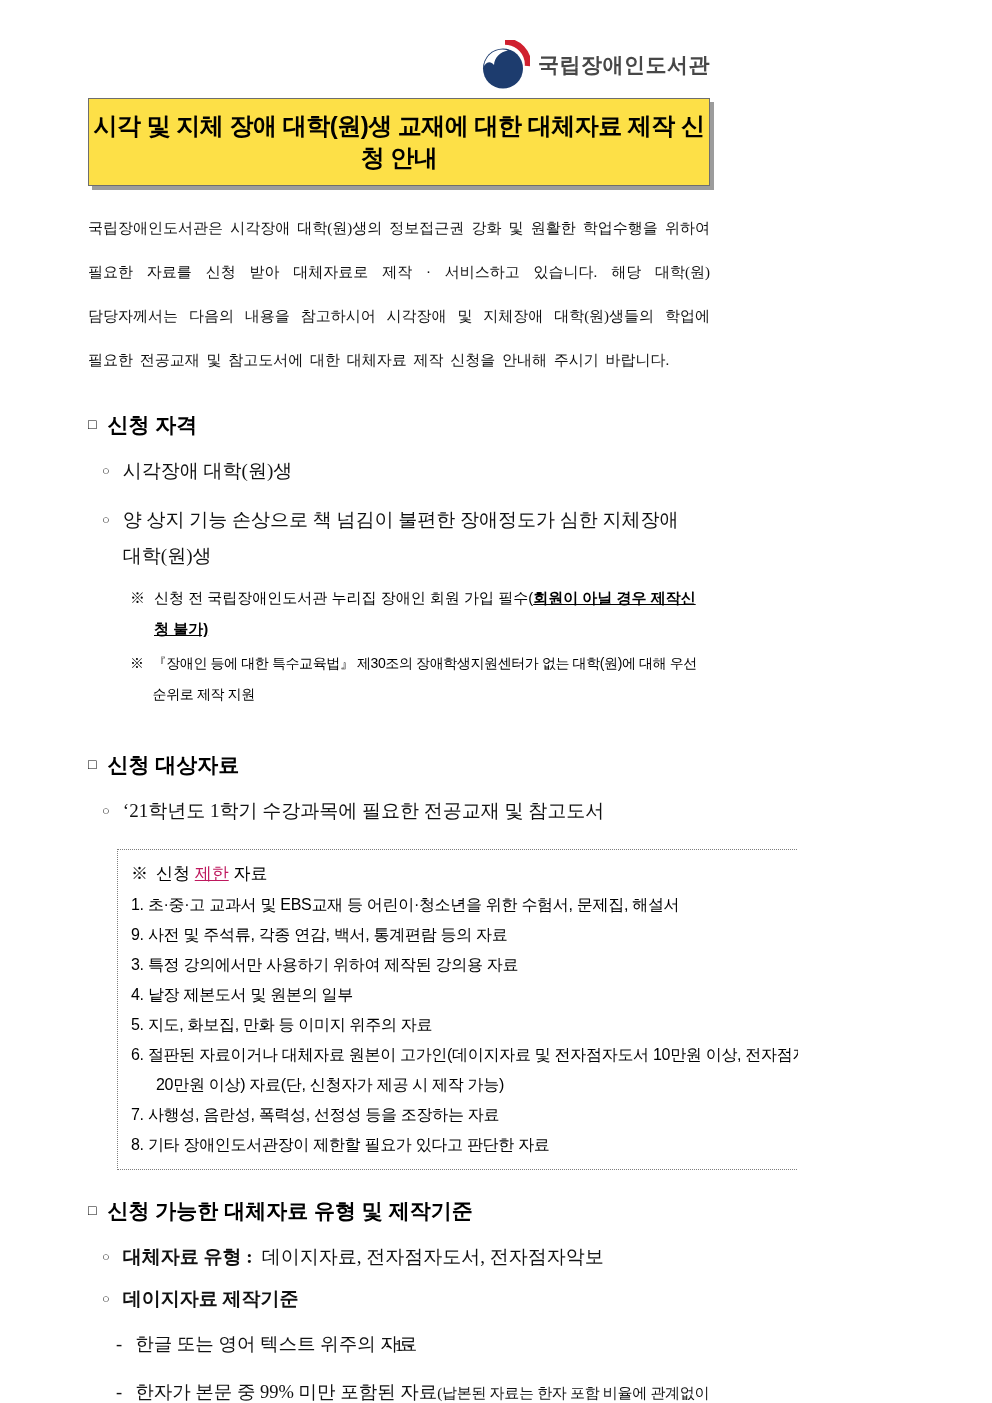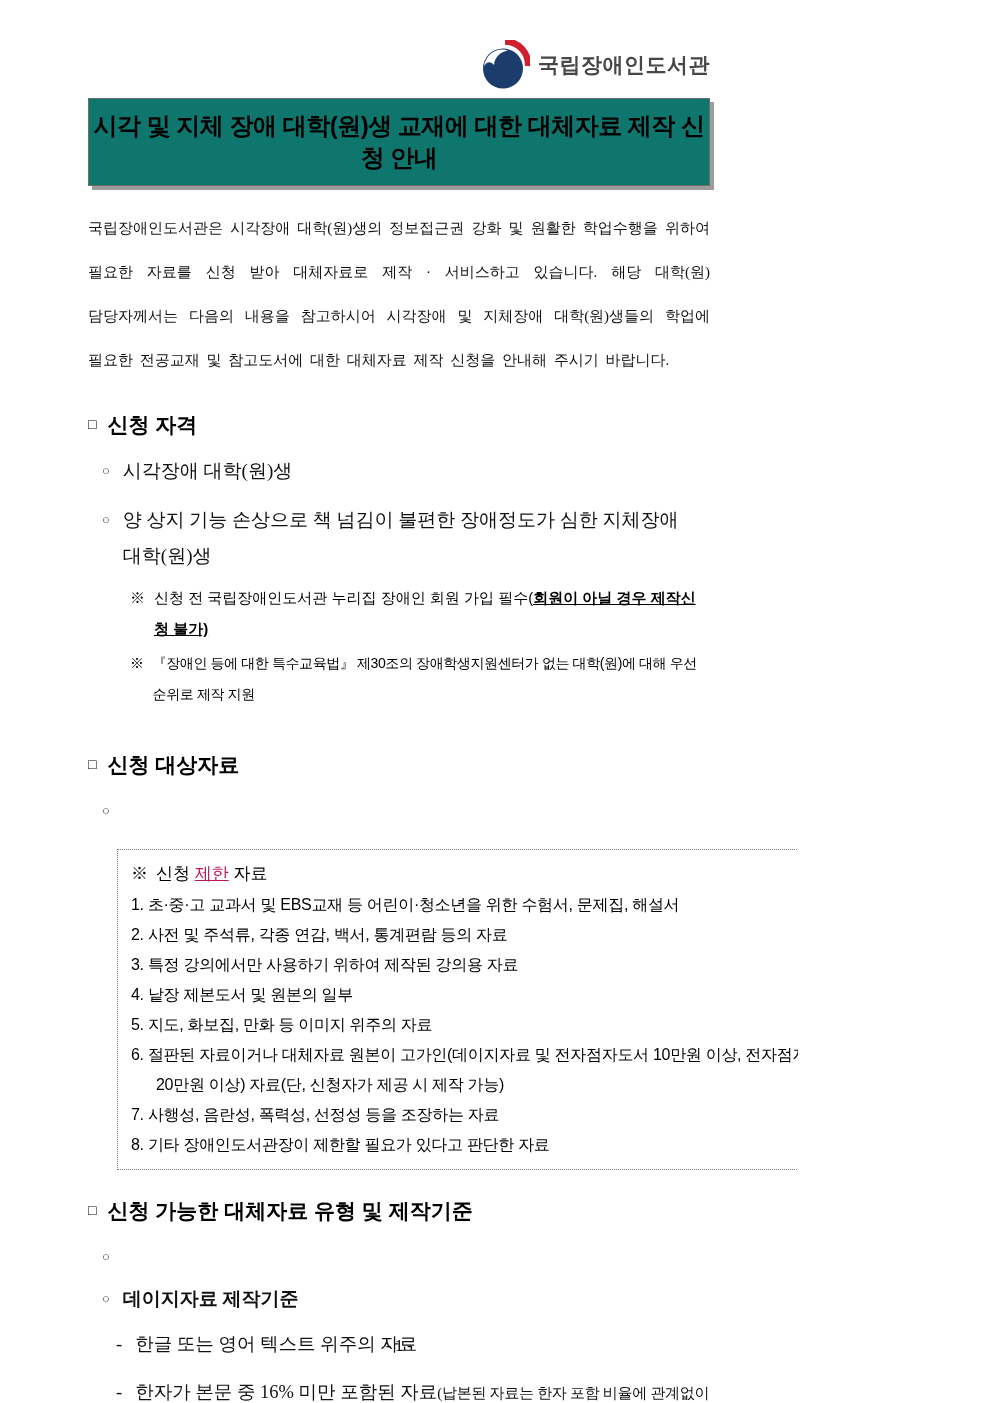--- a/index.html
+++ b/index.html
@@ -20,21 +20,21 @@
   .header { display: flex; justify-content: flex-end; align-items: center; height: 54px; }
   .logo { display: flex; align-items: center; gap: 8px; }
   .logo-mark svg { display: block; }
   .logo-text {
     font-family: "Liberation Sans", sans-serif;
     font-size: 21px; font-weight: 600; color: #474747; letter-spacing: 0.5px;
   }
   
   .banner {
     margin-top: 6px;
-    background: #0f766e;
+    background: #fde047;
     border: 1px solid #6e6e6e;
     box-shadow: 4px 4px 0 #9c9c9c;
     text-align: center;
     padding: 11px 4px;
     font-family: "Liberation Sans", sans-serif;
     font-weight: bold; font-size: 24px; letter-spacing: -0.5px; color: #000;
   }
   .dept {
     margin-top: 15px;
     text-align: right;
@@ -145,54 +145,56 @@
     <span>※</span>
     <span>『장애인 등에 대한 특수교육법』 제30조의 장애학생지원센터가 없는 대학(원)에 대해 우선순위로 제작 지원</span>
   </div>
 
   <div class="sec-h" style="margin-top:40px">
     <span class="sq">□</span>
     <span>신청 대상자료</span>
   </div>
   <div class="o-item">
     <span class="circ">○</span>
+    <span>‘21학년도 1학기 수강과목에 필요한 전공교재 및 참고도서</span>
   </div>
 
   <div class="box">
     <div class="box-label">
       <span class="note-mark-inline">※</span><span>신청 </span><span class="red-u">제한</span><span> 자료</span>
     </div>
     <div class="box-item">1. 초·중·고 교과서 및 EBS교재 등 어린이·청소년을 위한 수험서, 문제집, 해설서</div>
-    <div class="box-item">2. 사전 및 주석류, 각종 연감, 백서, 통계편람 등의 자료</div>
+    <div class="box-item">9. 사전 및 주석류, 각종 연감, 백서, 통계편람 등의 자료</div>
     <div class="box-item">3. 특정 강의에서만 사용하기 위하여 제작된 강의용 자료</div>
     <div class="box-item">4. 낱장 제본도서 및 원본의 일부</div>
     <div class="box-item">5. 지도, 화보집, 만화 등 이미지 위주의 자료</div>
     <div class="box-item">6. 절판된 자료이거나 대체자료 원본이 고가인(데이지자료 및 전자점자도서 10만원 이상, 전자점자악보의 20만원 이상) 자료(단, 신청자가 제공 시 제작 가능)</div>
     <div class="box-item">7. 사행성, 음란성, 폭력성, 선정성 등을 조장하는 자료</div>
     <div class="box-item">8. 기타 장애인도서관장이 제한할 필요가 있다고 판단한 자료</div>
   </div>
 
   <div class="sec-h" style="margin-top:26px">
     <span class="sq">□</span>
     <span>신청 가능한 대체자료 유형 및 제작기준</span>
   </div>
   <div class="o-item">
     <span class="circ">○</span>
+    <span><span class="bold-serif">대체자료 유형 :</span><span>데이지자료, 전자점자도서, 전자점자악보</span></span>
   </div>
   <div class="o-item" style="margin-top:6px">
     <span class="circ">○</span>
     <span class="bold-serif">데이지자료 제작기준</span>
   </div>
   <div class="d-item">
     <span>-</span>
     <span class="d-text">한글 또는 영어 텍스트 위주의 자료</span>
   </div>
   <div class="d-item">
     <span>-</span>
-    <span class="d-text"><span>한자가 본문 중 16% 미만 포함된 자료</span><span class="small-paren">(납본된 자료는 한자 포함 비율에 관계없이 제작함)</span></span>
+    <span class="d-text"><span>한자가 본문 중 99% 미만 포함된 자료</span><span class="small-paren">(납본된 자료는 한자 포함 비율에 관계없이 제작함)</span></span>
   </div>
   <div class="d-item">
     <span>-</span>
     <span class="d-text">수식, 음성기호, 한글 고문자, 영어 이외의 외국어, 악보가 본문 중 10% 미만이거나 부수적인 정보에 해당하는 자료</span>
   </div>
 
   <div class="footer">- 1 -</div>
 </div>
 
 </body></html>

